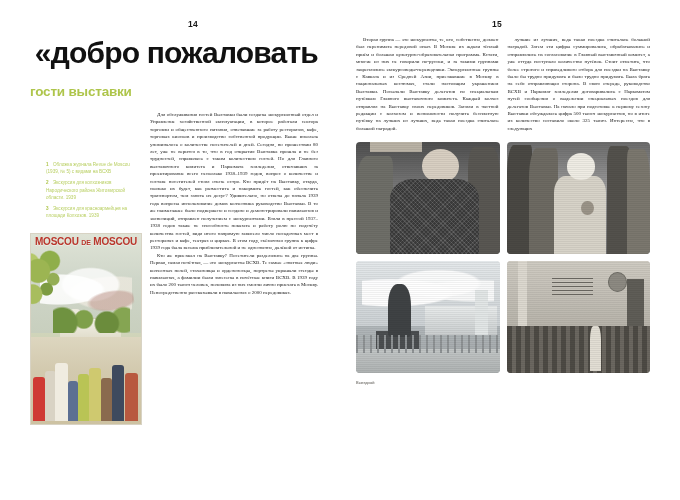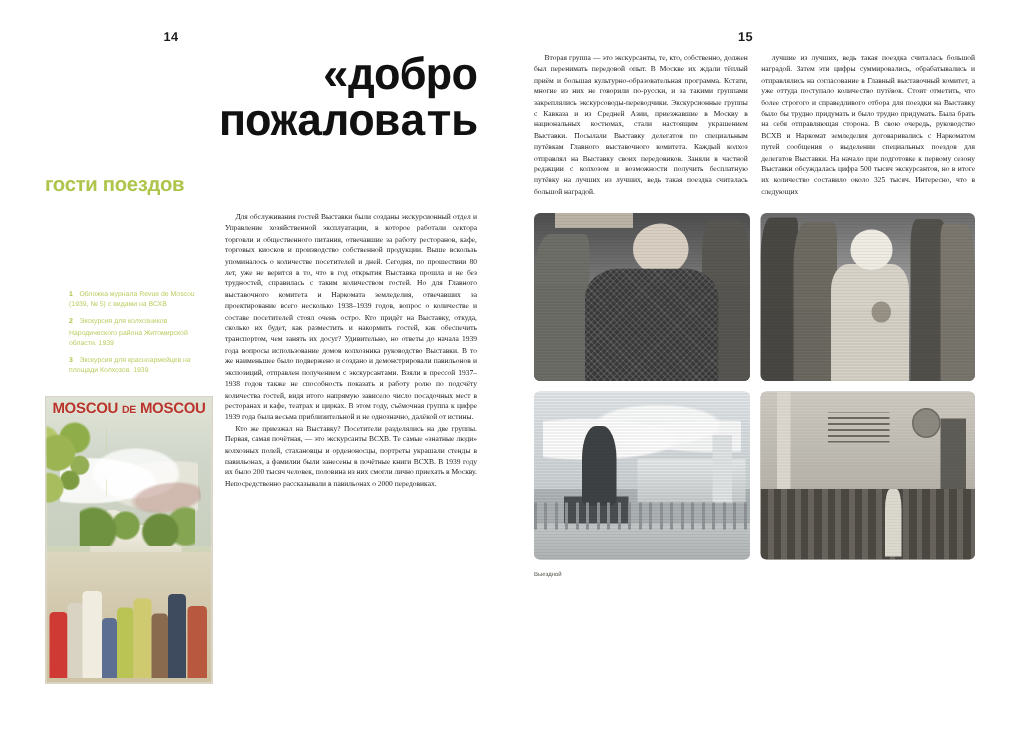--- a/index.html
+++ b/index.html
@@ -13,26 +13,26 @@
   .page{position:relative;height:500px;box-sizing:border-box;}
   .page-left{width:340px;padding:18px 22px 14px 30px;}
   .page-right{width:340px;padding:18px 30px 14px 16px;}
 
   .folio{
     font-family:"Liberation Sans", sans-serif;
     font-size:8.5px;font-weight:700;color:#1a1a1a;
     text-align:center;letter-spacing:.3px;
     height:12px;line-height:12px;
   }
-  .folio-left{text-align:center;padding-right:120px;}
+  .folio-left{text-align:right;padding-right:120px;}
   .folio-right{text-align:center;padding-right:12px;}
 
   
   .headline{
-    font-family:Liberation Mono, monospace;
+    font-family:Liberation Sans, sans-serif;
     font-weight:700;
     font-size:30px;
     line-height:31px;
     letter-spacing:-0.8px;
     margin:7px 0 0 0;
     text-align:right;
     color:#111;
   }
   .headline .l1{display:block;}
   .headline .l2{display:block;}
@@ -219,21 +219,21 @@
 <div class="spread">
 
   <div class="page page-left">
 
     <div class="folio folio-left">14</div>
 
     <h1 class="headline">
       <span class="l1">«добро пожаловать</span>
     </h1>
 
-    <div class="kicker">гости поездов</div>
+    <div class="kicker">гости выставки</div>
 
     <div class="lower">
 
       <div class="col-left">
 
         <div class="caplist">
           <p>
             <span class="num">1</span><span>Обложка журнала Revue de Moscou (1939, № 5) с видами на ВСХВ</span>
           </p>
           <p>

